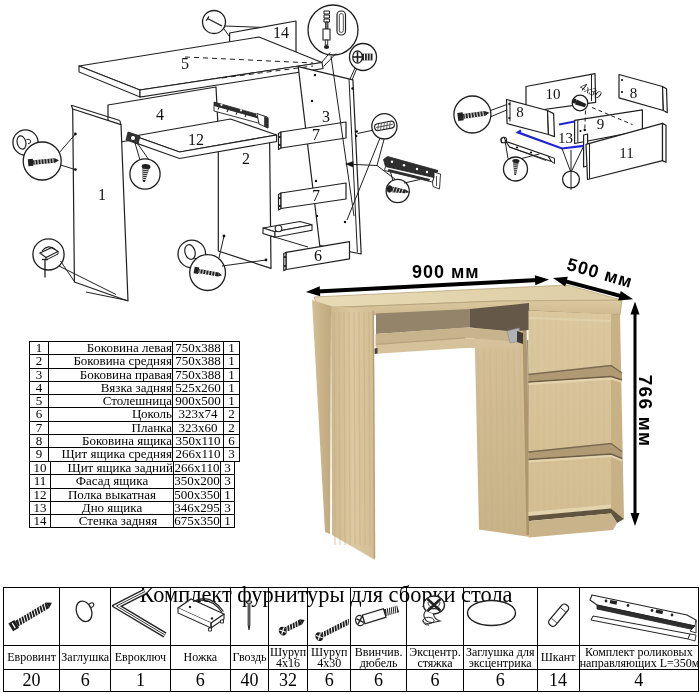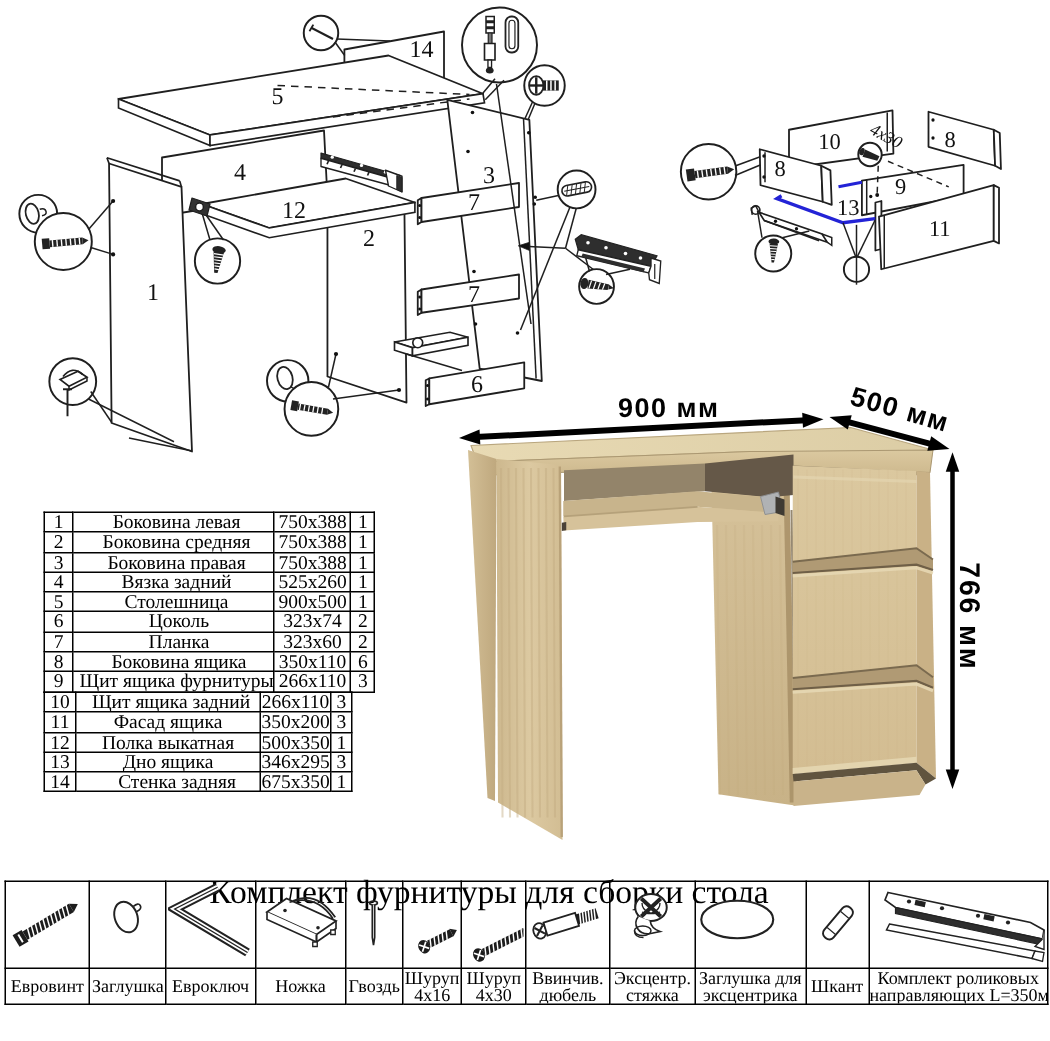--- a/index.html
+++ b/index.html
@@ -7,21 +7,21 @@
   font-family:"Liberation Serif",serif;color:#000;}
 #art{position:absolute;left:0;top:0;}
 
 table{border-collapse:collapse;position:absolute;table-layout:fixed;}
 td{border:1px solid #000;padding:0;overflow:hidden;white-space:nowrap;}
 #t1{left:29px;top:341px;}
 #t1 td,#t2 td{font-size:13px;font-family:"Liberation Serif",serif;height:12.3px;line-height:12.3px;}
 .cnum{text-align:center;}
 .cdim{text-align:center;}
 .cqty{text-align:center;}
-.cname{text-align:center;padding-left:4px;}
+.cname{text-align:right;padding-left:4px;}
 #t2{left:29px;top:461px;}
 
 #hw{left:3px;top:587px;width:696px;}
 #hw td{text-align:center;font-size:12px;font-family:"Liberation Serif",serif;}
 #hw td.ic{height:57px;}
 #hw td.ic svg{display:block;margin:0 auto;}
 #hw td.nm{height:23px;line-height:11px;}
 #hw td.qt{height:21px;font-size:18px;line-height:21px;}
 #title{position:absolute;left:0;top:582px;width:652px;text-align:center;
   font-size:22.4px;font-family:"Liberation Serif",serif;}
@@ -433,21 +433,21 @@
           <td class="cqty">1</td>
         </tr>
 <tr>
           <td class="cnum">3</td>
           <td class="cname">Боковина правая</td>
           <td class="cdim">750х388</td>
           <td class="cqty">1</td>
         </tr>
 <tr>
           <td class="cnum">4</td>
-          <td class="cname">Вязка задний</td>
+          <td class="cname">Вязка задняя</td>
           <td class="cdim">525х260</td>
           <td class="cqty">1</td>
         </tr>
 <tr>
           <td class="cnum">5</td>
           <td class="cname">Столешница</td>
           <td class="cdim">900х500</td>
           <td class="cqty">1</td>
         </tr>
 <tr>
@@ -463,21 +463,21 @@
           <td class="cqty">2</td>
         </tr>
 <tr>
           <td class="cnum">8</td>
           <td class="cname">&nbsp;Боковина ящика</td>
           <td class="cdim">350х110</td>
           <td class="cqty">6</td>
         </tr>
 <tr>
           <td class="cnum">9</td>
-          <td class="cname">Щит ящика фурнитуры</td>
+          <td class="cname">Щит ящика средняя</td>
           <td class="cdim">266х110</td>
           <td class="cqty">3</td>
         </tr>
 </tbody>
     </table>
 <table id="t2">
 <colgroup>
         <col style="width:21px">
         <col style="width:123px">
         <col style="width:47px">
@@ -691,15 +691,29 @@
 <td class="nm">Ножка</td>
 <td class="nm">Гвоздь</td>
 <td class="nm">Шуруп<br>4х16</td>
 <td class="nm">Шуруп<br>4х30</td>
 <td class="nm">Ввинчив.<br>дюбель</td>
 <td class="nm">Эксцентр.<br>стяжка</td>
 <td class="nm">Заглушка для<br>эксцентрика</td>
 <td class="nm">Шкант</td>
 <td class="nm">Комплект роликовых<br>направляющих L=350мм</td>
 </tr>
+<tr>
+<td class="qt">20</td>
+          <td class="qt">6</td>
+          <td class="qt">1</td>
+          <td class="qt">6</td>
+          <td class="qt">40</td>
+          <td class="qt">32</td>
+          <td class="qt">6</td>
+          <td class="qt">6</td>
+          <td class="qt">6</td>
+          <td class="qt">6</td>
+          <td class="qt">14</td>
+          <td class="qt">4</td>
+</tr>
 </tbody>
     </table>
 </div>
 
 </body></html>

